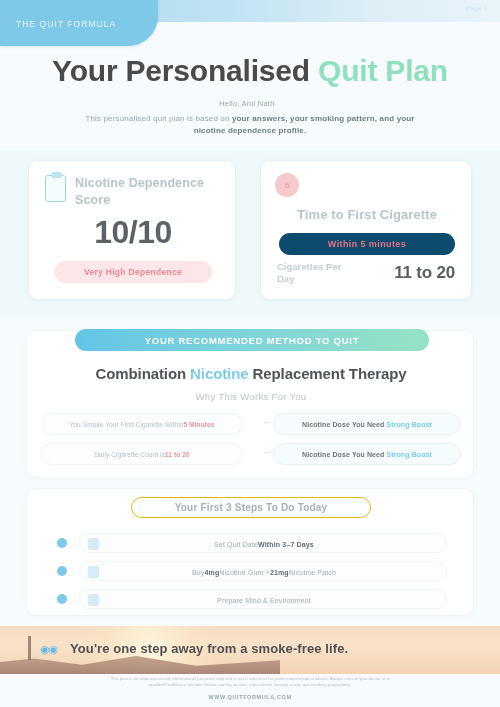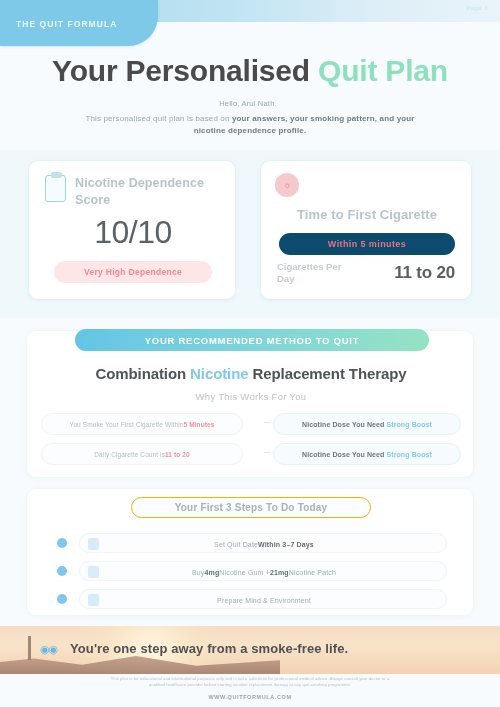--- a/index.html
+++ b/index.html
@@ -40,21 +40,21 @@
     width: 158px;
     height: 46px;
     background: #7ec9e8;
     border-bottom-right-radius: 30px;
     box-shadow: 0 1px 3px rgba(100,150,175,.20);
   }
   .brand-tab-label {
     position: absolute;
     top: 19px; left: 16px;
     font-size: 8.5px;
-    font-weight: 700;
+    font-weight: 400;
     letter-spacing: 1.05px;
     color: #eaf7fd;
   }
 
   
   .page-title {
     position: absolute;
     top: 54px; left: 0;
     width: 500px;
     text-align: center;
@@ -133,21 +133,21 @@
     font-weight: 600;
     color: #b6c4cb;
     letter-spacing: .1px;
   }
   .score-value {
     position: absolute;
     top: 53px; left: 0;
     width: 208px;
     text-align: center;
     font-size: 32px;
-    font-weight: 400;
+    font-weight: 700;
     color: #5b6368;
     letter-spacing: -.5px;
   }
   .badge-dependence {
     position: absolute;
     bottom: 16px; left: 25px;
     width: 158px; height: 22px;
     border-radius: 11px;
     background: #fde6e8;
     color: #ef8891;

